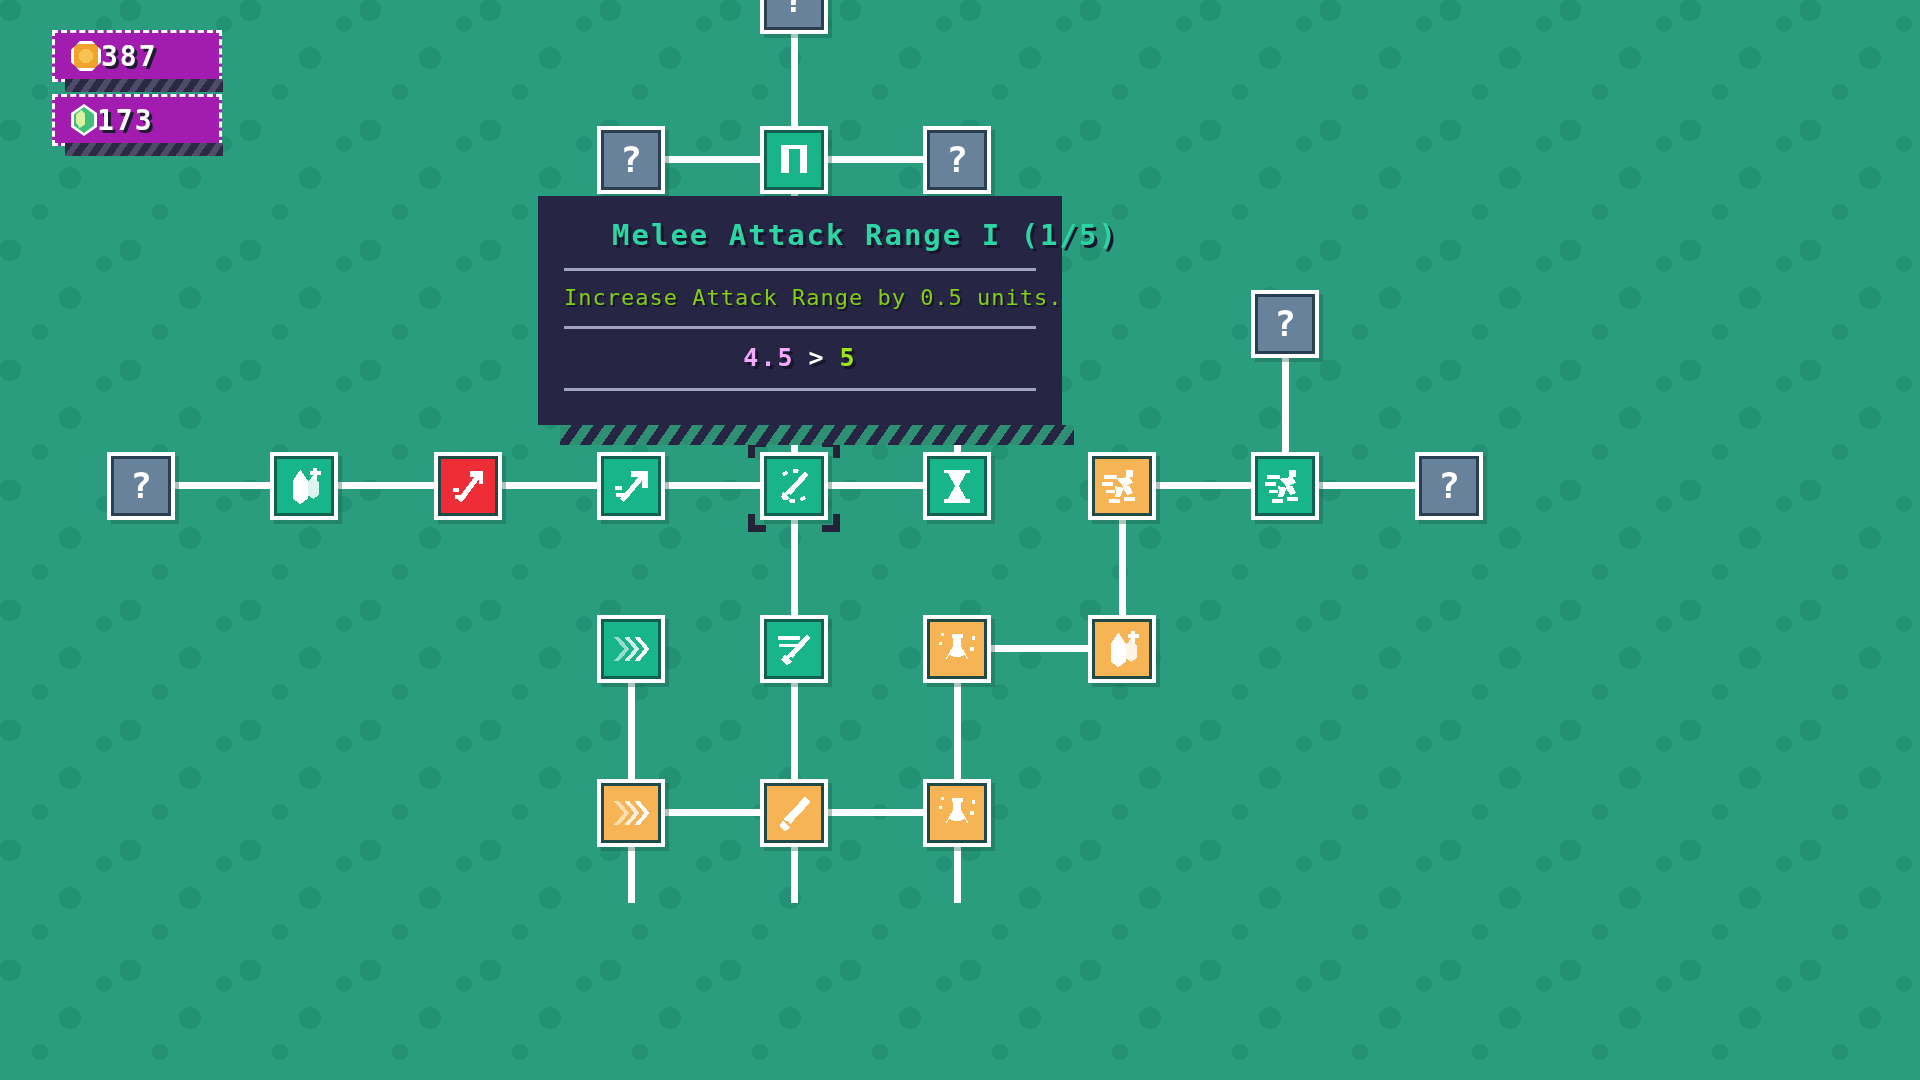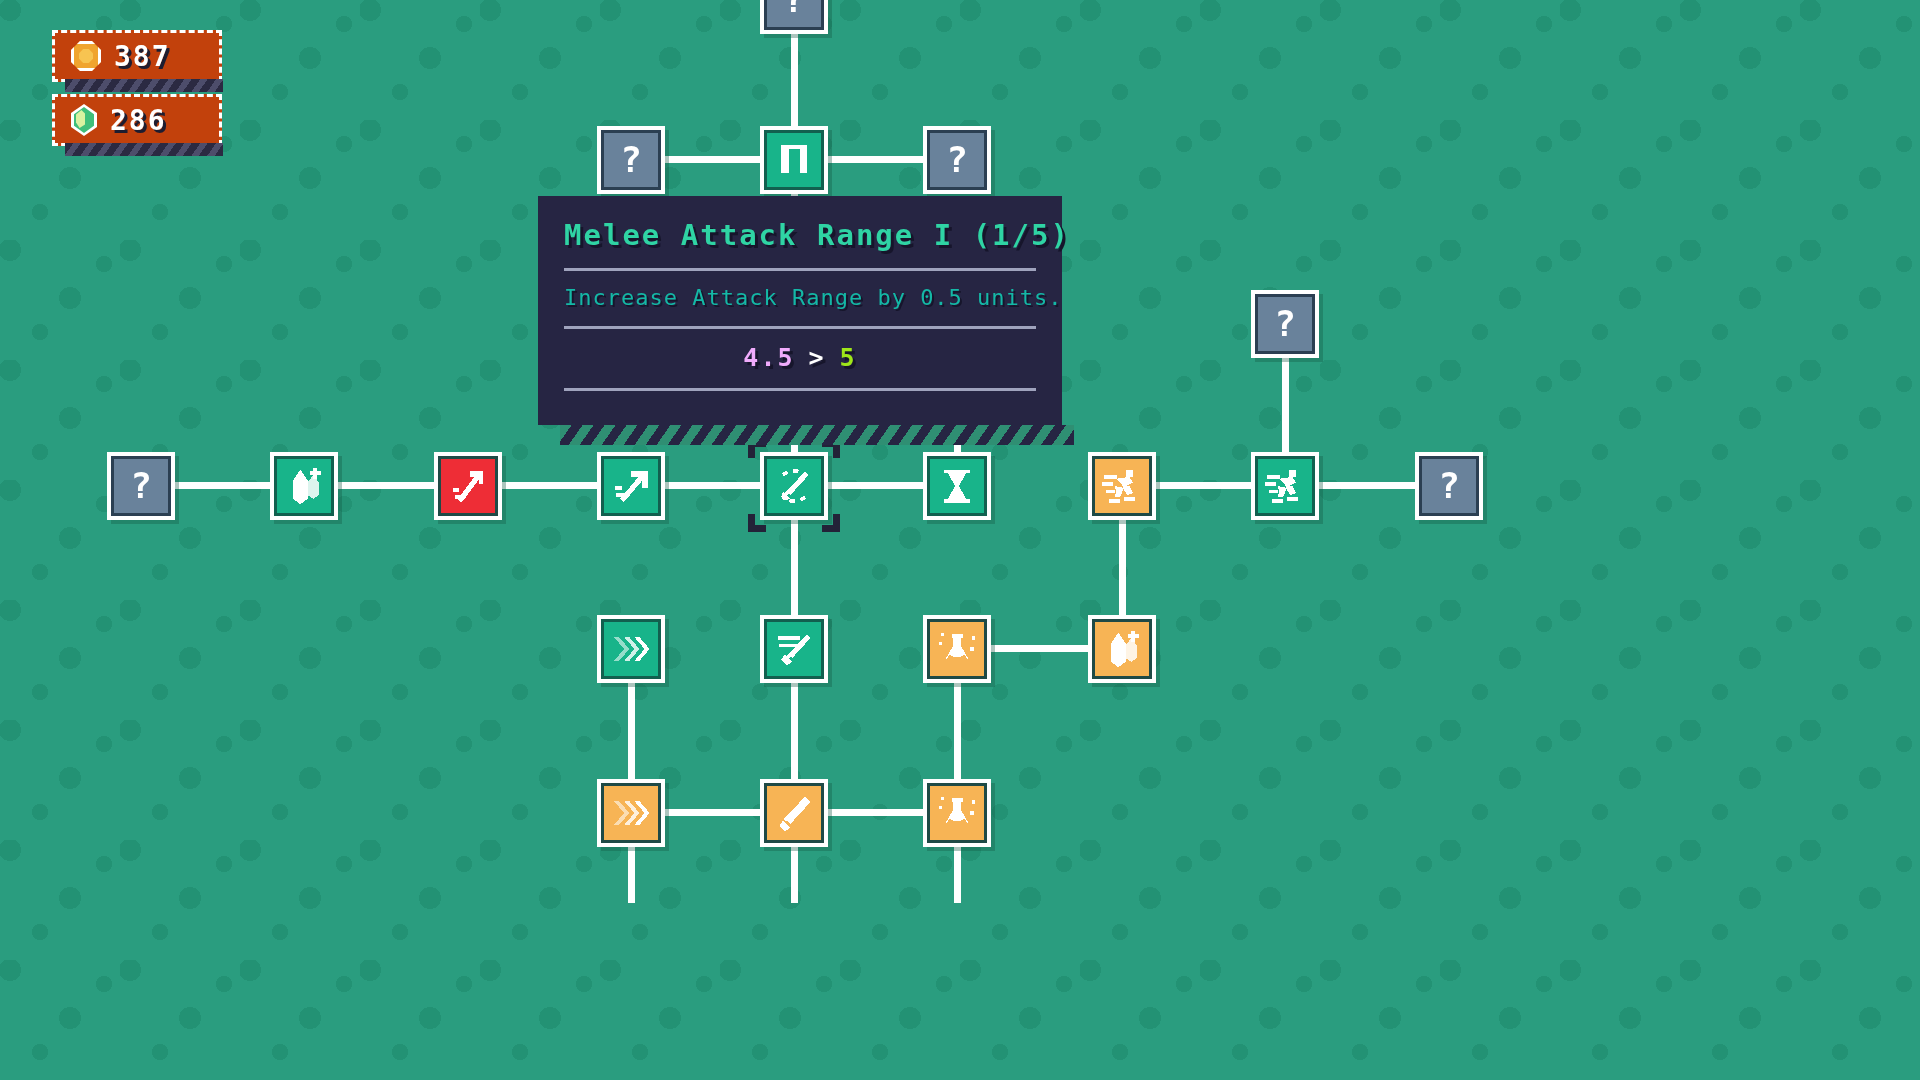--- a/index.html
+++ b/index.html
@@ -25,22 +25,22 @@
     background-size:120px 120px;
     opacity:1;
   }
 
   
   .hud{ position:absolute; left:52px; z-index:40; }
   .hud.coin{ top:30px; }
   .hud.gem{  top:94px; }
   .chip{
     position:relative;
-    display:flex; align-items:center; gap:13px;
-    background:#c2410c;
+    display:flex; align-items:center; 
+    background:#a21caf;
     border:3px dashed #ffffff;
     padding:7px 26px 7px 16px;
     min-width:170px;
     height:52px;
   }
   .chip::after{
     content:""; position:absolute; left:10px; right:-4px; top:100%;
     height:13px;
     background:
       repeating-linear-gradient(-55deg,
@@ -144,24 +144,25 @@
     content:""; position:absolute; left:22px; right:-12px; top:100%;
     height:20px;
     background:repeating-linear-gradient(-55deg,
       #262543 0 9px, #2f8f73 9px 18px);
   }
   .tt-title{
     color:#2fd4a4; font-size:29px; font-weight:bold; text-align:center;
     letter-spacing:2px; text-shadow:3px 3px 0 #16152b;
     font-family:"DejaVu Sans Mono", monospace;
     white-space:nowrap;
+    margin-left:48px;
   }
   .tt-rule{ height:3px; background:#9fa3bd; margin:16px 0 14px 0; }
   .tt-desc{
-    color:#14b8a6; font-size:22px; letter-spacing:1px;
+    color:#84cc16; font-size:22px; letter-spacing:1px;
     text-shadow:2px 2px 0 #16152b;
     font-family:"DejaVu Sans Mono", monospace;
     white-space:nowrap;
   }
   .tt-vals{
     display:flex; align-items:center; justify-content:center; gap:14px;
     font-size:25px; font-weight:bold; letter-spacing:2px;
     font-family:"DejaVu Sans Mono", monospace;
   }
   .tt-from{ color:#f0abfc; text-shadow:3px 3px 0 #16152b; }
@@ -490,21 +491,21 @@
     </div>
   </div>
 
   <div class="hud gem">
     <div class="chip">
       <div class="gem-icon">
         <div class="g1"></div>
           <div class="g2"></div>
           <div class="g3"></div>
       </div>
-      <div class="chip-val">286</div>
+      <div class="chip-val">173</div>
     </div>
   </div>
 
   <div id="tooltip">
     <div class="tt-title">Melee Attack Range I (1/5)</div>
     <div class="tt-rule"></div>
     <div class="tt-desc">Increase Attack Range by 0.5 units.</div>
     <div class="tt-rule"></div>
     <div class="tt-vals">
       <span class="tt-from">4.5</span>

